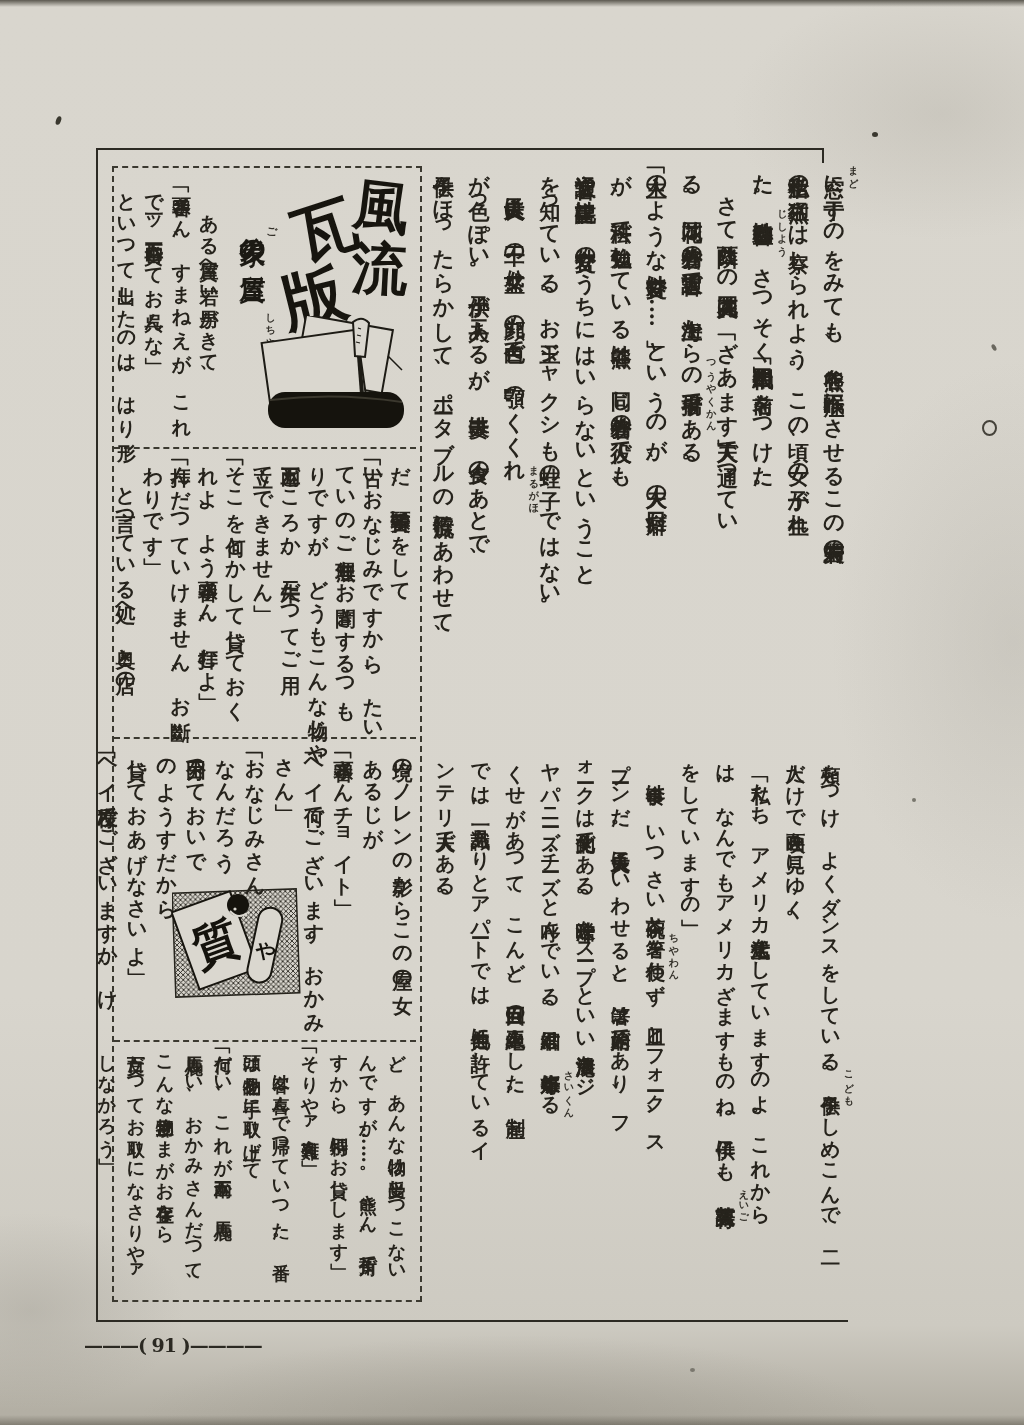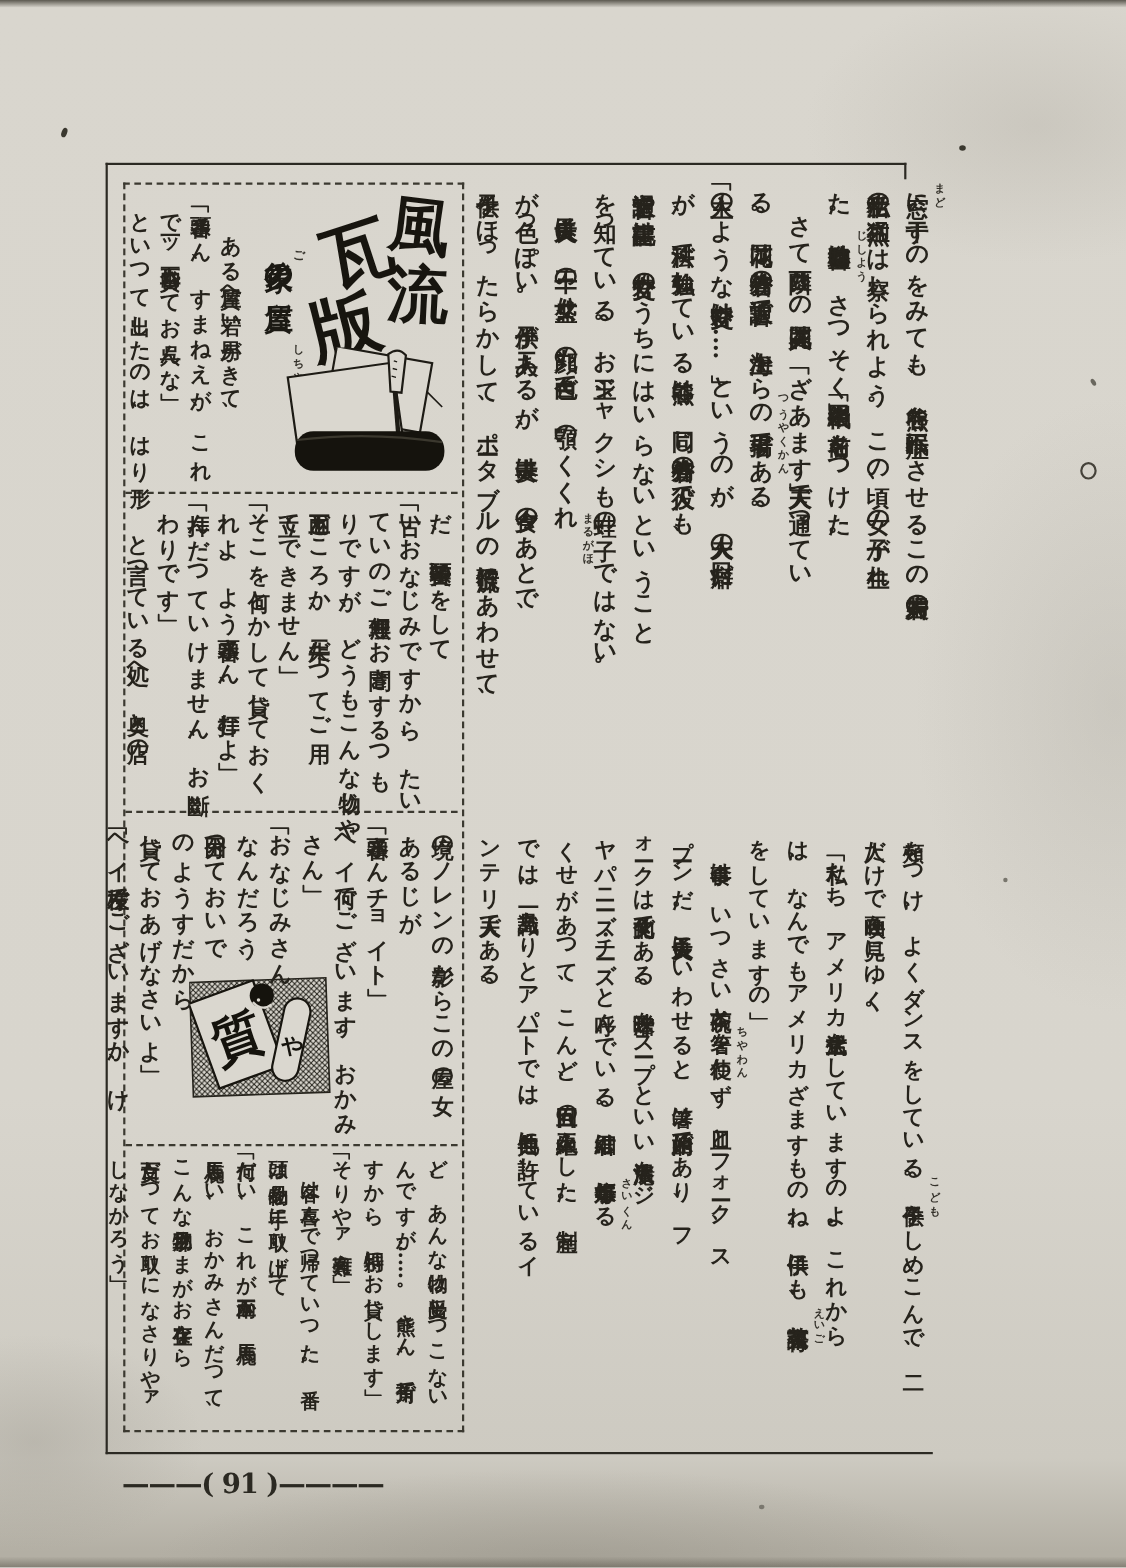--- a/index.html
+++ b/index.html
@@ -27,21 +27,21 @@
   .frame{position:absolute;background:#2c2a23;}
   .dashedbox{position:absolute;left:112px;top:166px;width:306px;height:1132px;
     border:2px dashed #3b3930;}
   .divider{position:absolute;left:114px;width:302px;border-top:2px dashed #3b3930;height:0;}
   .title-char{position:absolute;color:#17150f;font-weight:900;line-height:1;
     font-family:"DejaVu Serif","Liberation Serif",serif;}
   #subtitle{position:absolute;left:236px;top:216px;writing-mode:vertical-rl;
     font-size:26px;font-weight:800;letter-spacing:3px;color:#1c1a14;}
   .furigana{position:absolute;writing-mode:vertical-rl;font-size:10px;letter-spacing:1px;
     color:#34312a;white-space:pre;font-weight:600;}
-  #page-number{position:absolute;left:111px;top:1334px;font-size:25px;font-weight:700;
+  #page-number{position:absolute;left:84px;top:1334px;font-size:19px;font-weight:700;
     color:#2b2922;letter-spacing:-1px;white-space:pre;}
   .speck{position:absolute;background:#3a382f;border-radius:50%;}
   .illus{position:absolute;}
   svg text{font-family:"DejaVu Serif","Liberation Serif",serif;font-weight:700;}
 </style>
 </head>
 <body>
 
 <div id="page">
 

